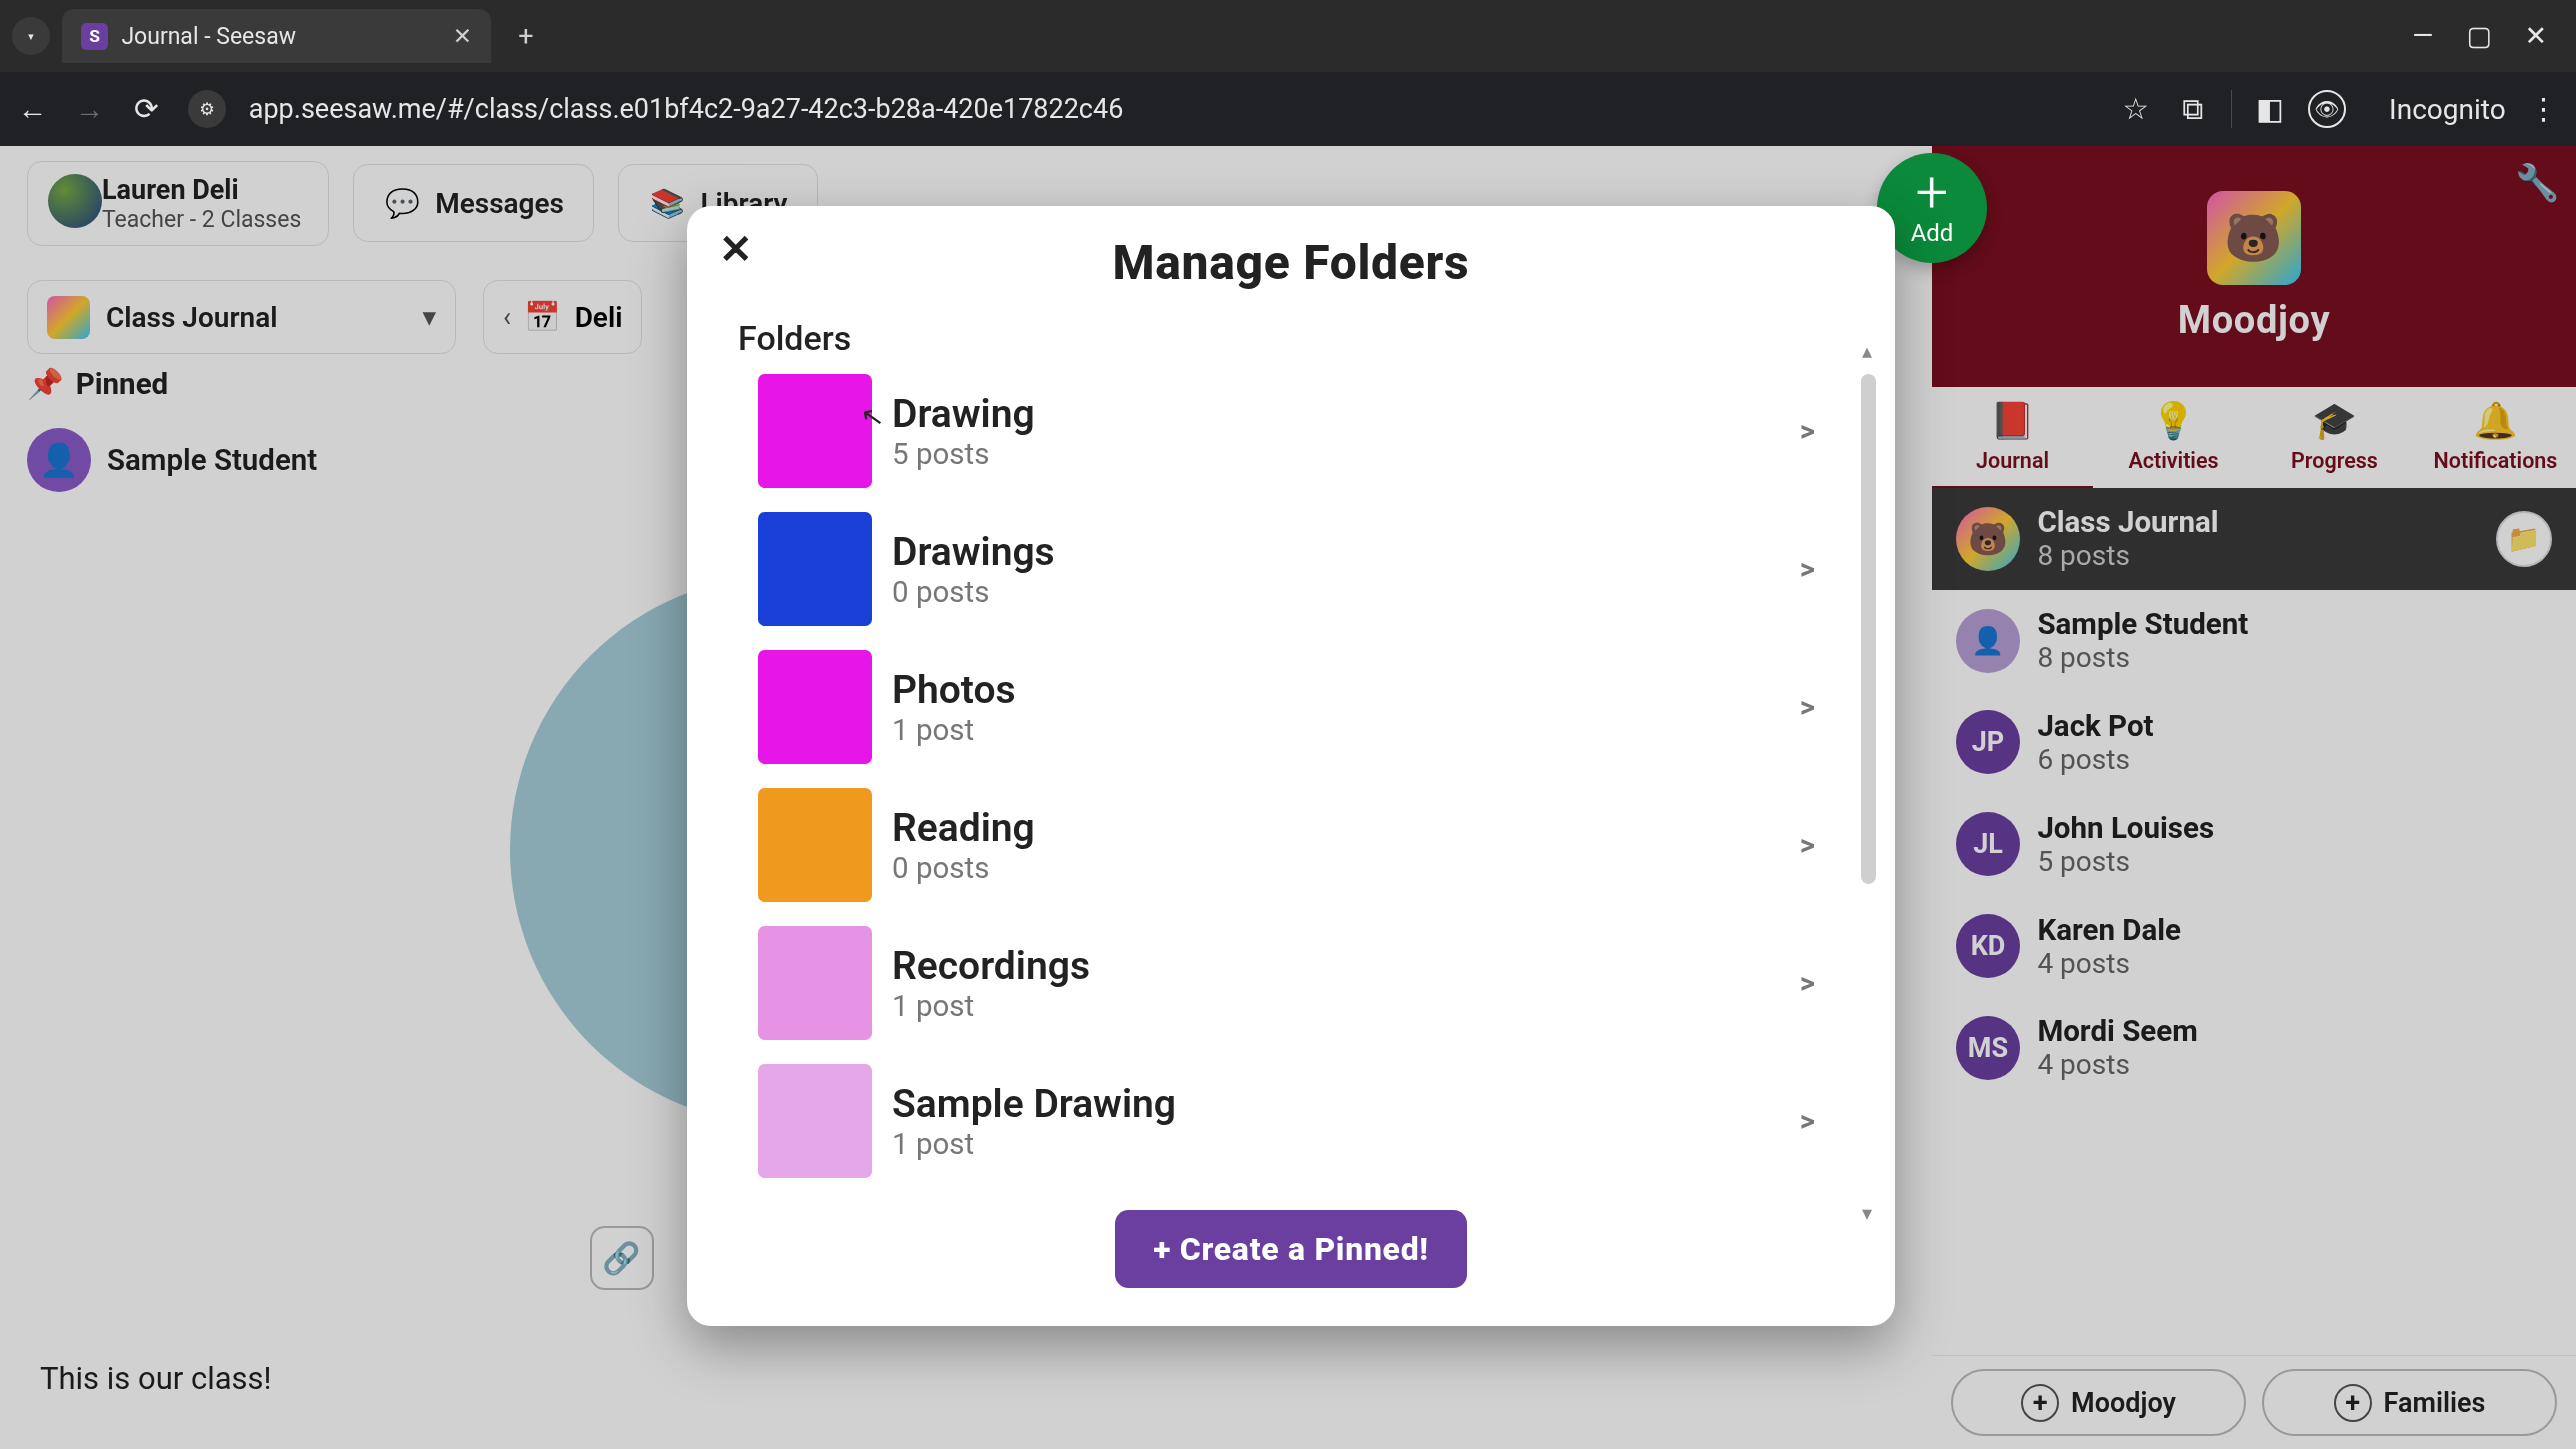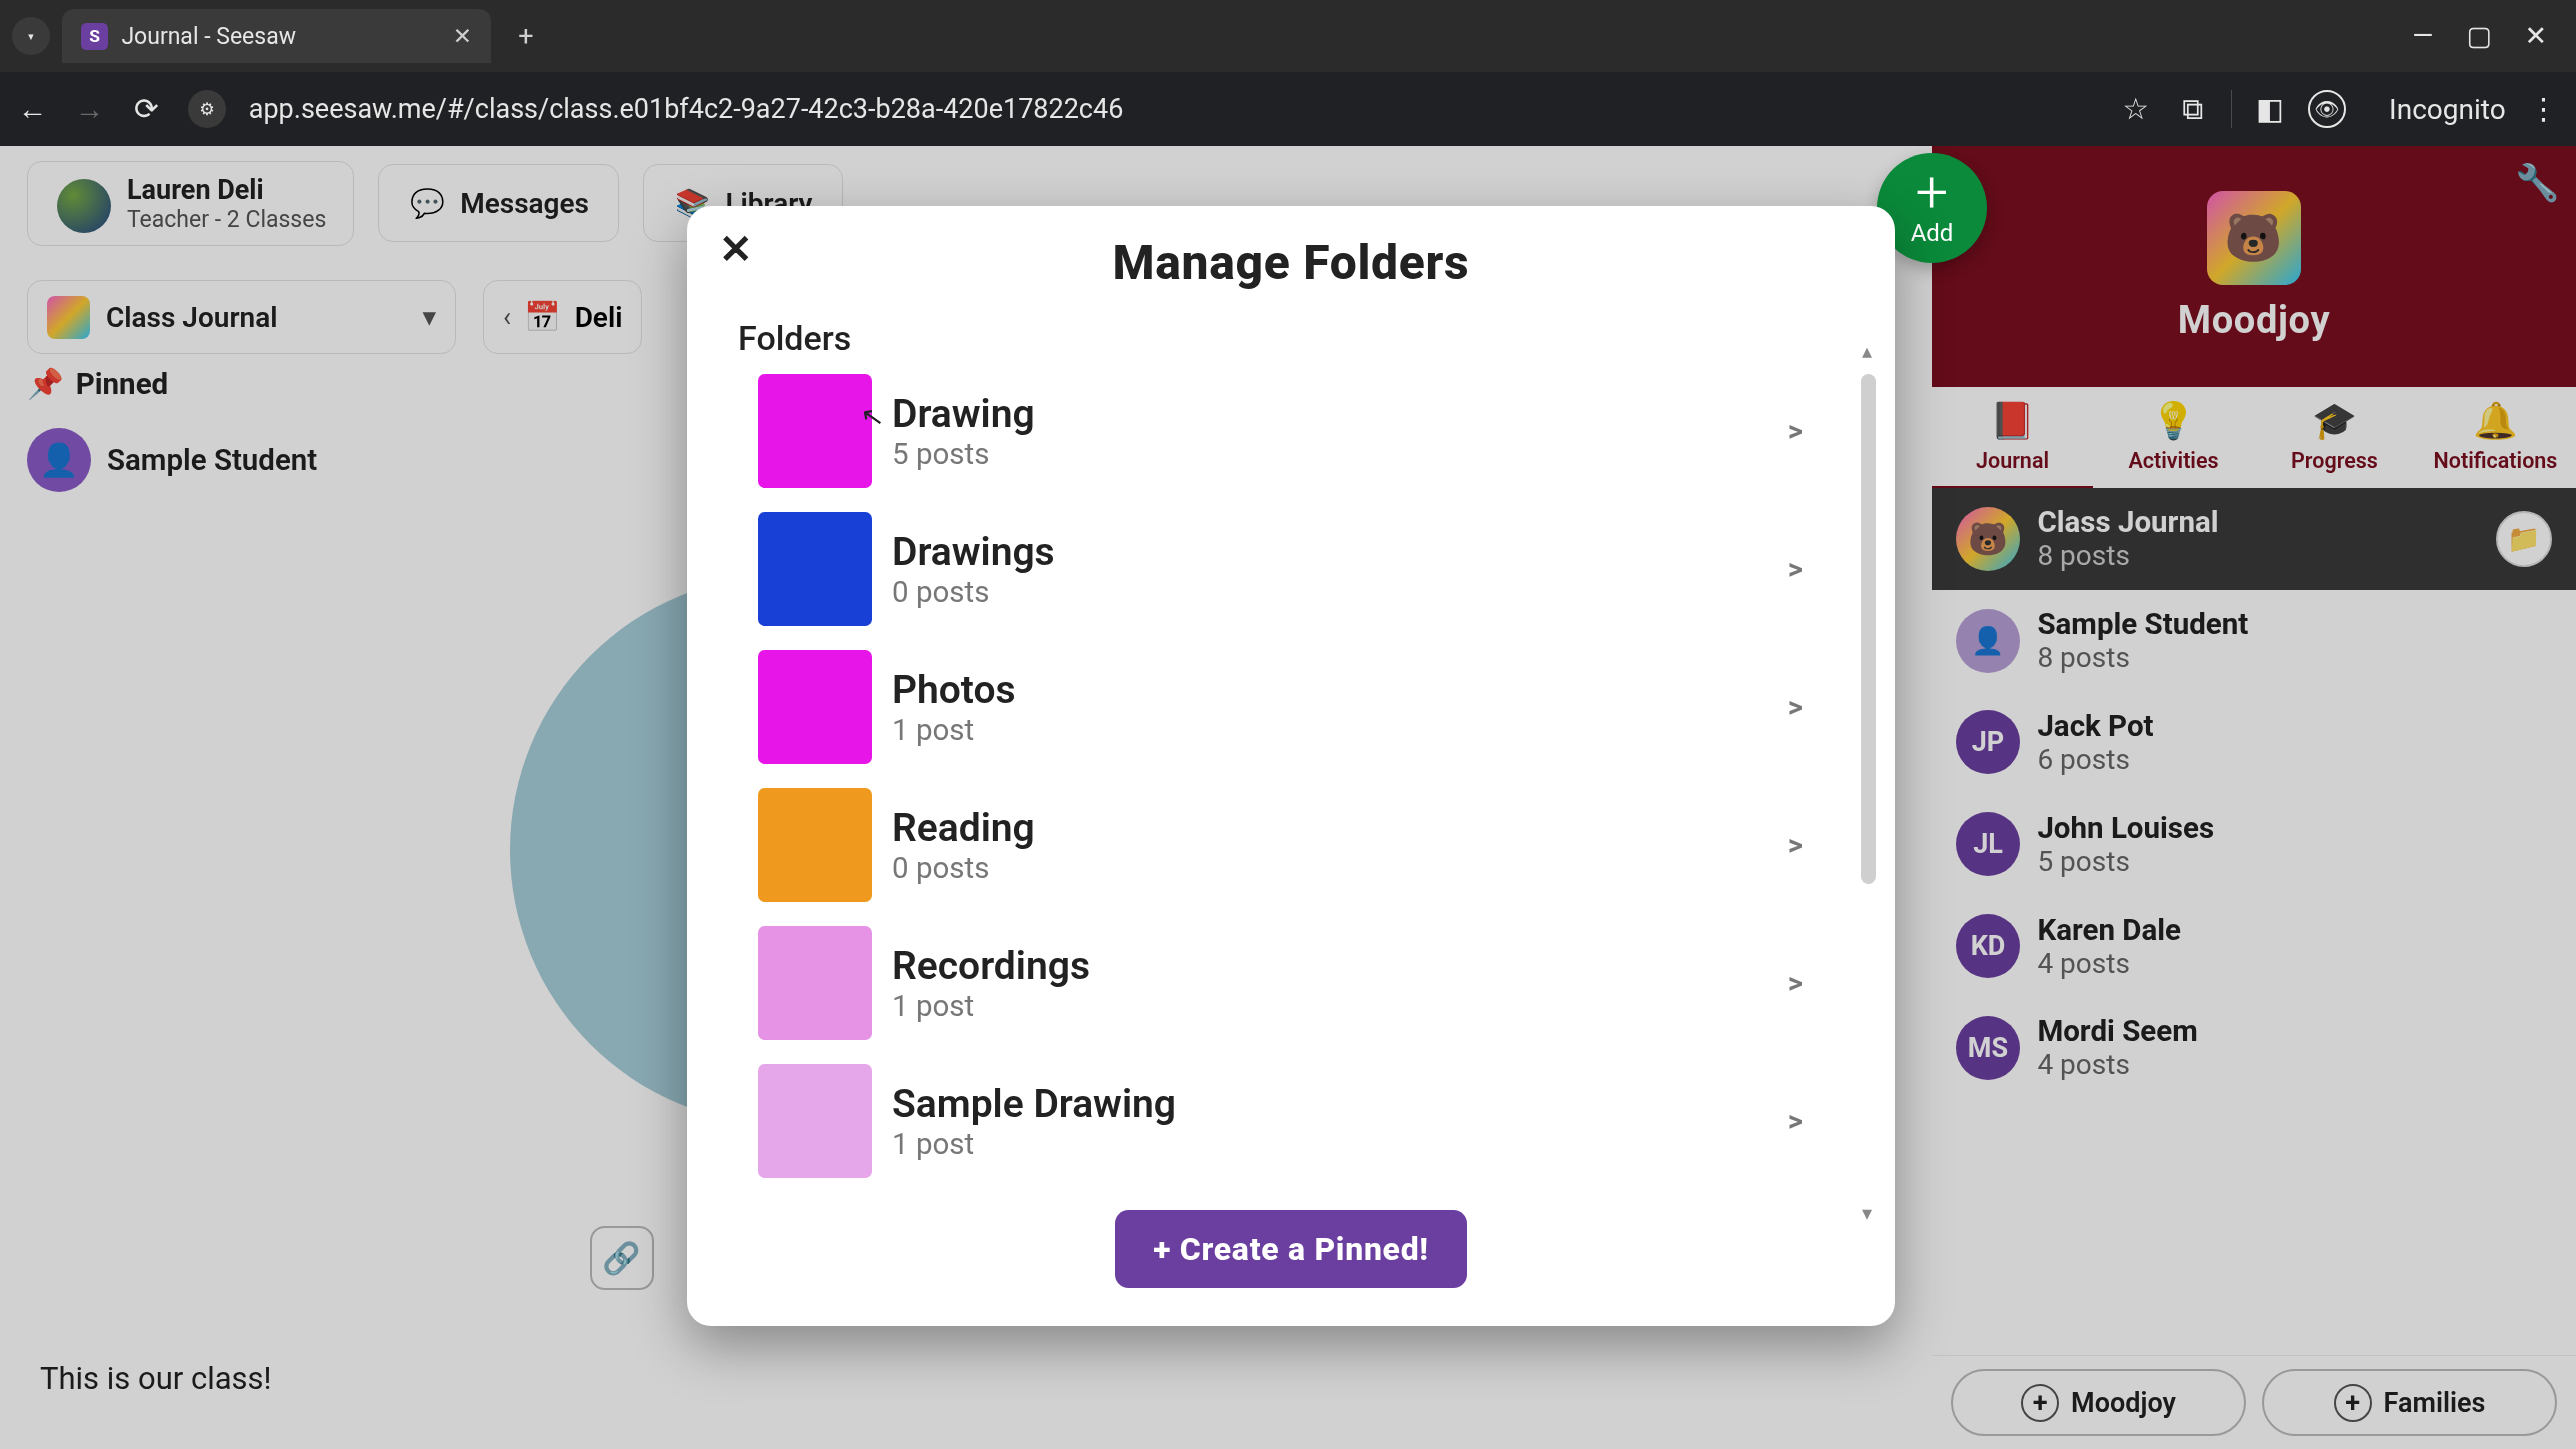--- a/index.html
+++ b/index.html
@@ -30,21 +30,21 @@
 .circle-icon { width:38px; height:38px; border-radius:19px; border:2px solid #e6e6e6; display:flex; align-items:center; justify-content:center; font-size:20px; }
 
 
 .app { position: relative; width: 100%; height: calc(1449px - 146px); }
 
 
 .dim-overlay { position:absolute; inset:0; background: rgba(0,0,0,0.18); z-index: 40; pointer-events:none; }
 
 
 .app-header { position:absolute; top:0; left:0; right:0; height: 114px; display:flex; align-items:center; padding-left: 27px; }
-.user-chip { display:flex; align-items:flex-end; gap: 16px; background:#fff; border:1.3px solid #e2e2e2; border-radius: 14.8px; padding: 12px 27px 12px 29px; }
+.user-chip { display:flex; align-items:flex-start; gap: 0; background:#fff; border:1.3px solid #e2e2e2; border-radius: 14.8px; padding: 12px 27px 12px 20px; }
 .user-avatar { width: 54px; height:54px; border-radius:27px; background: radial-gradient(circle at 30% 30%, #7a4, #248); }
 .user-text .name { font-size: 27px; font-weight: 700; color:#222; }
 .user-text .role { font-size: 23px; color:#555; }
 
 .tabbtn { display:flex; align-items:center; gap:13.4px; background:#fff; border:1.3px solid #e2e2e2; border-radius:14.8px; padding: 19px 29.5px; margin-left: 24px; font-size: 28px; font-weight:600; color:#222; }
 .tabbtn .ic { width:38px; height:38px; display:flex; align-items:center; justify-content:center; color:#222; }
 
 .header-right-spacer { flex:1; }
 
 
@@ -103,21 +103,21 @@
 .big-circle { position:absolute; top: 429px; left: 510px; width: 550px; height: 550px; border-radius: 275px; background:#a7cdd9; }
 .link-btn { position:absolute; top: 1080px; left: 590px; width: 64px; height:64px; border-radius:14.8px; border:2px solid #bbb; display:flex; align-items:center; justify-content:center; color:#555; font-size:31px; }
 .caption { position:absolute; top: 1214px; left: 40px; font-size:31px; color:#222; }
 
 
 .modal { position:absolute; z-index:80; top: 60px; left: 687px; width: 1208px; background:#fff; border-radius: 24px; box-shadow: 0 20px 54px rgba(0,0,0,0.35); padding: 28px 0 38px 0; }
 .modal .close-x { position:absolute; top: 20px; left: 32px; font-size: 40px; font-weight:700; color:#222; cursor:pointer; }
 .modal h1 { text-align:center; font-size: 48px; font-weight:800; color:#222; letter-spacing:0.7px; }
 .cursor { position:absolute; top: 195px; left: 174px; font-size:27px; color:#222; transform: rotate(-10deg); z-index:90;}
 .modal .section-label { font-size:34px; color:#222; padding: 27px 0 4px 51px; font-weight:500; }
-.folder-list { padding: 0 52px 0 51px; max-height: 845px; overflow:hidden; position:relative; }
+.folder-list { padding: 0 40px 0 51px; max-height: 845px; overflow:hidden; position:relative; }
 .folder-row { display:flex; align-items:center; gap: 20px; padding: 12px 40px 12px 20px; position:relative; }
 .folder-row .swatch { width: 114px; height: 114px; border-radius: 6.7px; }
 .folder-row .texts { display:flex; flex-direction:column; }
 .folder-row .name { font-size: 39px; font-weight:600; color:#222; }
 .folder-row .meta { font-size: 29.5px; color:#777; }
 .folder-row .chev { margin-left:auto; font-size:29.5px; color:#777; font-weight:600; }
 .scroll-affordance-up, .scroll-affordance-down { position:absolute; right: 23px; font-size:20px; color:#888; }
 .scroll-affordance-up { top: 133px; }
 .scroll-affordance-down { bottom: 101px; }
 .modal .thumb { position:absolute; top: 168px; right: 19px; width: 14.8px; height: 510px; background:#cfcfcf; border-radius: 8px; }

